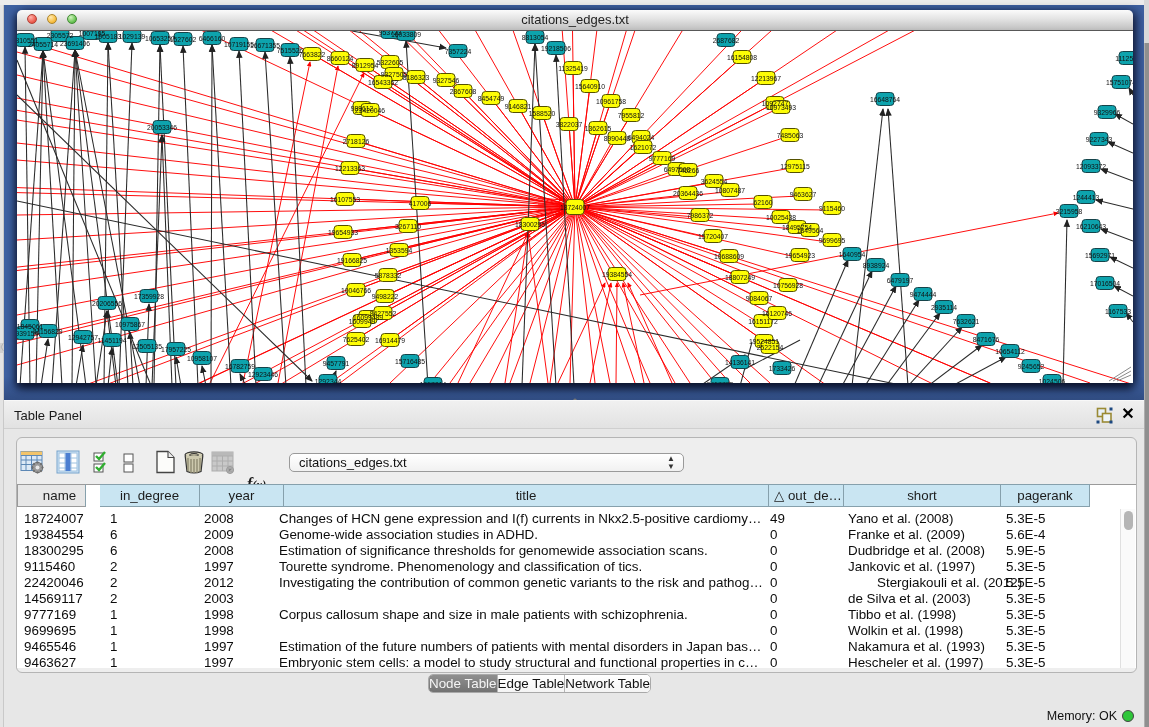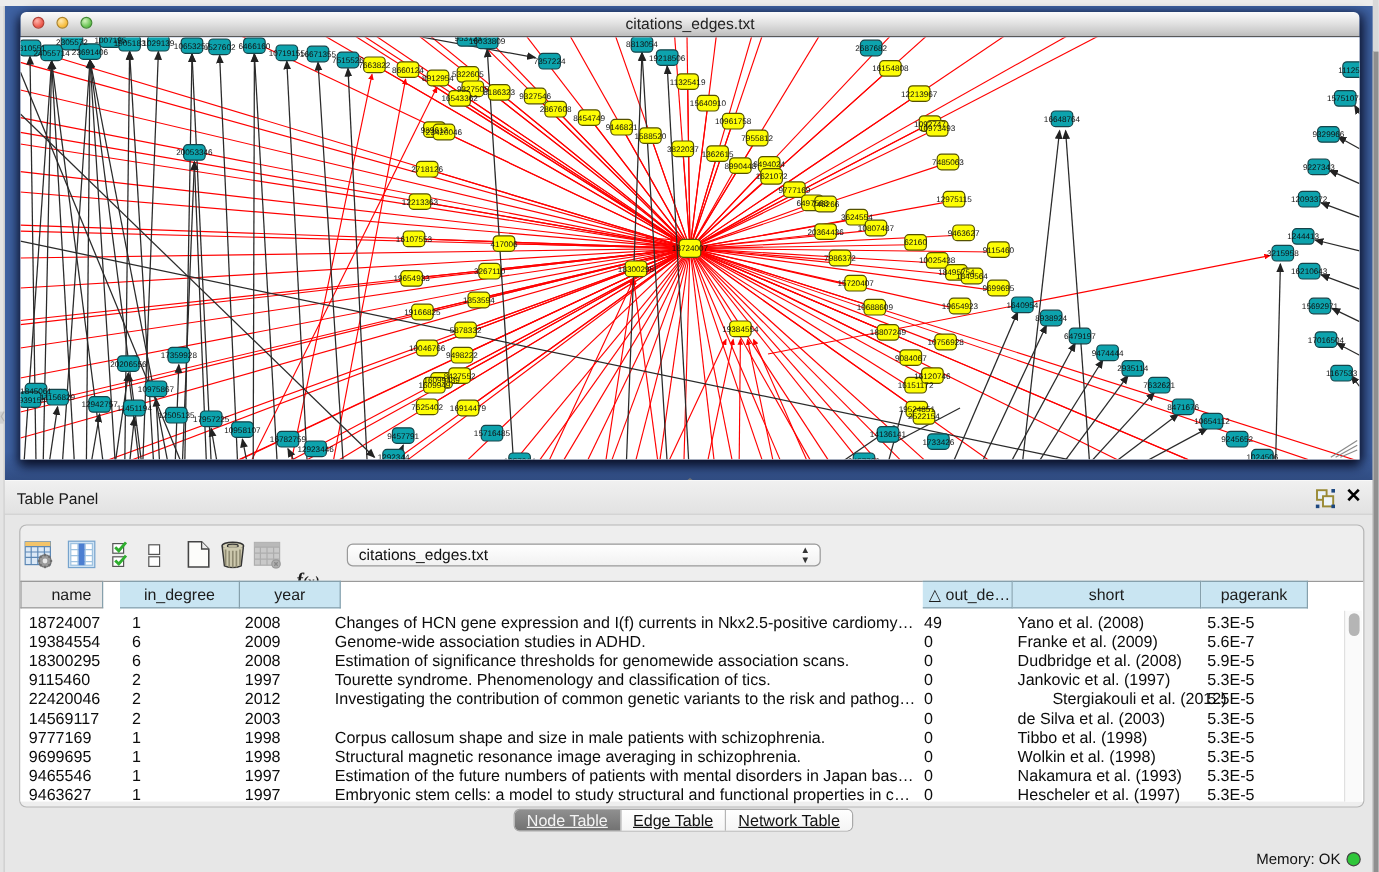--- a/index.html
+++ b/index.html
@@ -43,21 +43,21 @@
 .th{position:absolute;top:-1px;height:23px;background:#c9e5f2;border:1px solid #86a0ac;border-left:none;
  text-align:center;line-height:21px;color:#1c1c1c;overflow:hidden;white-space:nowrap;}
 .th.first{border-left:1px solid #86a0ac;background:#e7e7e7;text-indent:16px;border-color:#9a9a9a #86a0ac #9a9a9a #9a9a9a;}
 .rows{position:absolute;left:0;top:26px;width:100%;}
 .row{position:relative;height:16px;line-height:16px;font-size:13.4px;color:#0c0c0c;white-space:nowrap;}
 .c{position:absolute;top:0;height:16px;overflow:hidden;}
 .scroll{position:absolute;right:1px;top:24px;width:15px;height:159px;background:#fafafa;border-left:1px solid #e0e0e0;}
 .thumb{position:absolute;left:3px;top:2px;width:9px;height:19px;background:#b5b5b5;border-radius:5px;}
 
 .tabs{position:absolute;left:424px;top:274px;height:19px;display:flex;border:1px solid #a9a9a9;border-radius:5px;overflow:hidden;background:#fff;}
-.tab{height:19px;line-height:18px;font-size:13.4px;padding:0 10px;color:#111;background:linear-gradient(#ffffff,#f3f3f3);text-decoration:underline;}
+.tab{height:19px;line-height:18px;font-size:13.4px;padding:0 0;color:#111;background:linear-gradient(#ffffff,#f3f3f3);}
 .tab.sel{background:linear-gradient(#8f8f8f,#6f6f6f);color:#f4f4f4;}
 .tab+.tab{border-left:1px solid #b5b5b5;}
 .status{position:absolute;right:10px;top:308px;height:16px;font-size:12.5px;color:#111;line-height:16px;}
 .dot{display:inline-block;width:12px;height:12px;border-radius:50%;background:#2fc63a;border:1.5px solid #444;vertical-align:-2px;margin-left:5px;}
 
 .handle{position:absolute;left:0;top:338px;width:4px;height:10px;background:#d0d0d0;}
 </style>
 </head>
 <body>
 <div class="stage">
@@ -645,20 +645,21 @@
             <path d="M17.6 17.6l2.8 2.8M20.4 17.6l-2.8 2.8" stroke="#888" stroke-width="1.1"></path>
           </svg>
 <div style="position:absolute;left:230px;top:13px;width:42px;height:20px;font-family:'Liberation Serif',serif;font-style:italic;font-weight:bold;font-size:16px;color:#1a1a1a;margin-top:24px;">f<span style="font-size:12px;">(x)</span></div>
         <div class="dropdown">citations_edges.txt<div class="dd-arr">▲<br>▼</div></div>
       </div>
       <div class="tbl">
 <div class="thead">
 <div class="th first" style="left:0px;width:69px;">name</div>
 <div class="th" style="left:83px;width:100px;">in_degree</div>
 <div class="th" style="left:183px;width:84px;">year</div>
+<div class="th" style="left:267px;width:485px;">title</div>
 <div class="th" style="left:752px;width:75px;text-align:left;padding-left:5px;">△ out_de…</div>
 <div class="th" style="left:827px;width:157px;">short</div>
 <div class="th" style="left:984px;width:89px;">pagerank</div>
 </div>
 <div class="rows">
 <div class="row">
 <div class="c" style="left:7px;width:80px">18724007</div>
 <div class="c" style="left:93px;width:90px">1</div>
 <div class="c" style="left:187px;width:70px">2008</div>
 <div class="c" style="left:262px;width:487px">Changes of HCN gene expression and I(f) currents in Nkx2.5-positive cardiomy…</div>
@@ -666,21 +667,21 @@
 <div class="c" style="left:831px;width:154px">Yano et al. (2008)</div>
 <div class="c" style="left:989px;width:100px">5.3E-5</div>
 </div>
 <div class="row">
 <div class="c" style="left:7px;width:80px">19384554</div>
 <div class="c" style="left:93px;width:90px">6</div>
 <div class="c" style="left:187px;width:70px">2009</div>
 <div class="c" style="left:262px;width:487px">Genome-wide association studies in ADHD.</div>
 <div class="c" style="left:753px;width:74px">0</div>
 <div class="c" style="left:831px;width:154px">Franke et al. (2009)</div>
-<div class="c" style="left:989px;width:100px">5.6E-7</div>
+<div class="c" style="left:989px;width:100px">5.6E-4</div>
 </div>
 <div class="row">
 <div class="c" style="left:7px;width:80px">18300295</div>
 <div class="c" style="left:93px;width:90px">6</div>
 <div class="c" style="left:187px;width:70px">2008</div>
 <div class="c" style="left:262px;width:487px">Estimation of significance thresholds for genomewide association scans.</div>
 <div class="c" style="left:753px;width:74px">0</div>
 <div class="c" style="left:831px;width:154px">Dudbridge et al. (2008)</div>
 <div class="c" style="left:989px;width:100px">5.9E-5</div>
 </div>
@@ -716,21 +717,20 @@
 <div class="c" style="left:187px;width:70px">1998</div>
 <div class="c" style="left:262px;width:487px">Corpus callosum shape and size in male patients with schizophrenia.</div>
 <div class="c" style="left:753px;width:74px">0</div>
 <div class="c" style="left:831px;width:154px">Tibbo et al. (1998)</div>
 <div class="c" style="left:989px;width:100px">5.3E-5</div>
 </div>
 <div class="row">
 <div class="c" style="left:7px;width:80px">9699695</div>
 <div class="c" style="left:93px;width:90px">1</div>
 <div class="c" style="left:187px;width:70px">1998</div>
-<div class="c" style="left:262px;width:487px">Structural magnetic resonance image averaging in schizophrenia.</div>
 <div class="c" style="left:753px;width:74px">0</div>
 <div class="c" style="left:831px;width:154px">Wolkin et al. (1998)</div>
 <div class="c" style="left:989px;width:100px">5.3E-5</div>
 </div>
 <div class="row">
 <div class="c" style="left:7px;width:80px">9465546</div>
 <div class="c" style="left:93px;width:90px">1</div>
 <div class="c" style="left:187px;width:70px">1997</div>
 <div class="c" style="left:262px;width:487px">Estimation of the future numbers of patients with mental disorders in Japan bas…</div>
 <div class="c" style="left:753px;width:74px">0</div>

